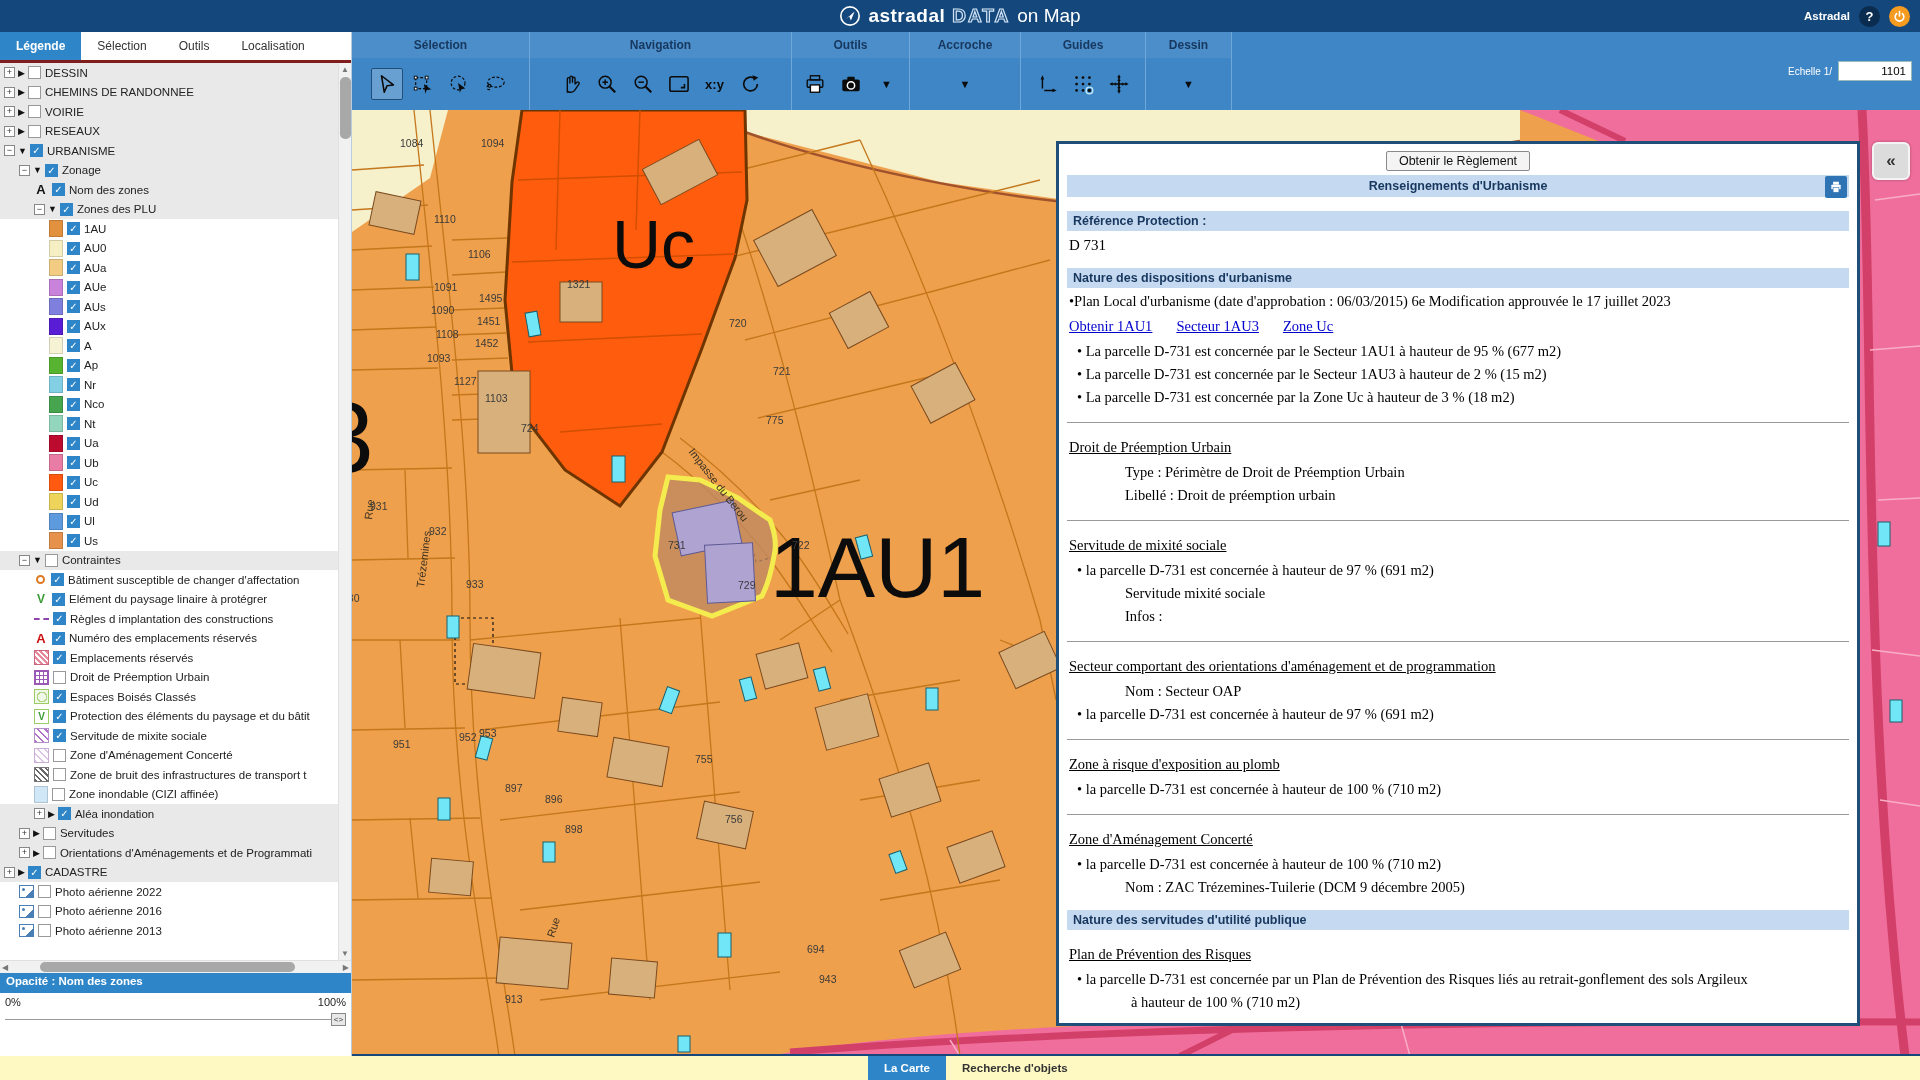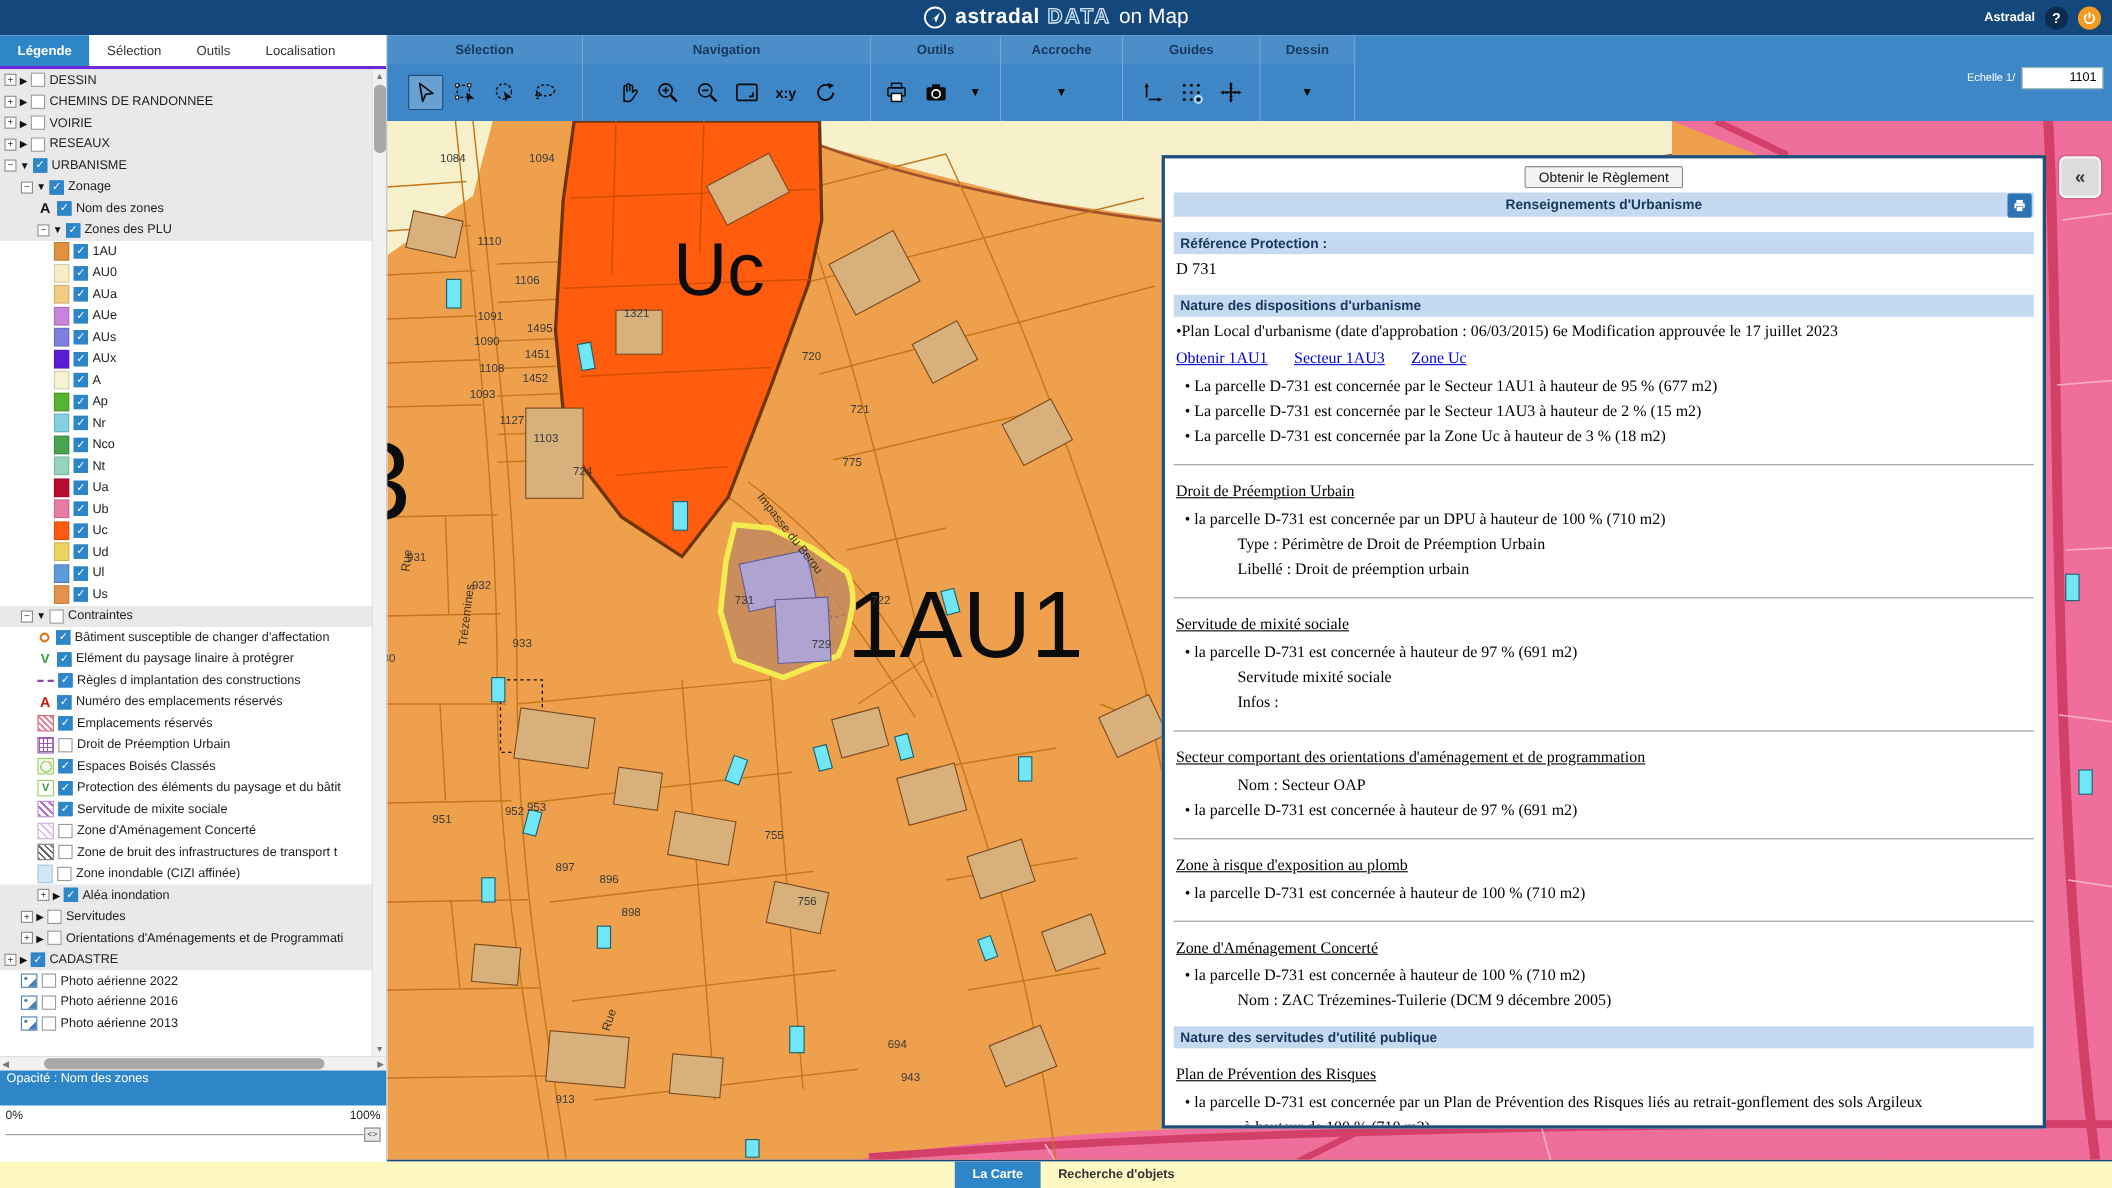--- a/index.html
+++ b/index.html
@@ -10,21 +10,21 @@
   #logo .brand{font-weight:bold;letter-spacing:.5px}
   #logo .data{font-weight:bold;letter-spacing:2px;color:transparent;-webkit-text-stroke:1.2px #cfe2f4}
   #logo .onmap{font-weight:normal}
   #hdr-right{position:absolute;right:10px;top:0;height:32px;display:flex;align-items:center;gap:9px}
   #hdr-user{font-size:11.5px;font-weight:bold}
   .hicon{width:21px;height:21px;border-radius:50%;display:flex;align-items:center;justify-content:center;font-weight:bold;font-size:13px;cursor:pointer}
   #help-btn{background:#0A2C4E;color:#fff}
   #power-btn{background:#F49B20;color:#fff}
   
   #sidebar{position:absolute;left:0;top:32px;width:352px;height:1024px;background:#fff;border-right:1px solid #bcd}
-  #side-tabs{height:31px;display:flex;align-items:stretch;background:#fff;border-bottom:3px solid #6d28d9;font-size:12px}
+  #side-tabs{height:31px;display:flex;align-items:stretch;background:#fff;border-bottom:3px solid #7f1d1d;font-size:12px}
   .stab{padding:0 16px;display:flex;align-items:center;color:#333;cursor:pointer}
   .stab.active{background:#2E86C8;color:#fff;font-weight:bold}
   #tree-wrap{position:relative;height:897px;overflow:hidden}
   #tree{position:absolute;left:0;top:0;width:339px}
   .trow{height:19.5px;display:flex;align-items:center;font-size:11.5px;color:#222;white-space:nowrap;overflow:hidden}
   .trow.gray{background:#E9E9E9}
   .exp{width:11px;height:11px;border:1px solid #888;background:#fff;font-size:9px;line-height:9px;text-align:center;color:#333;flex:none;margin-right:3px}
   .arr{font-size:9px;color:#111;margin-right:3px;flex:none}
   .cb{width:13px;height:13px;border:1px solid #999;background:#fff;flex:none;margin-right:4px;font-size:10px;line-height:12px;text-align:center;color:#fff}
   .cb.on{background:#2E86C8;border-color:#2E86C8}
@@ -44,21 +44,21 @@
   .ic-img{width:15px;height:13px;border:1px solid #4a7fb5;background:linear-gradient(315deg,#4a7fb5 32%,#fff 33%);position:relative}
   .ic-img:after{content:"";position:absolute;left:2px;top:2px;width:3px;height:3px;border-radius:50%;background:#4a7fb5}
   #vscroll{position:absolute;right:0;top:0;width:13px;height:897px;background:#F1F1F1;border-left:1px solid #e0e0e0;font-size:8px;color:#777;text-align:center}
   #vthumb{position:absolute;left:1px;top:14px;width:11px;height:62px;background:#A8A8A8;border-radius:5px}
   .sarr{height:13px;line-height:13px}
   #vscroll .down{position:absolute;bottom:0;width:100%}
   #hscroll{position:relative;height:13px;background:#F1F1F1;border-top:1px solid #e0e0e0;font-size:8px;color:#777}
   #hthumb{position:absolute;left:40px;top:1px;width:255px;height:10px;background:#A8A8A8;border-radius:5px}
   #hscroll .left{position:absolute;left:2px;top:2px}
   #hscroll .right{position:absolute;right:2px;top:2px}
-  #opacity-hdr{height:32px;background:#2E86C8;color:#fff;font-weight:normal;font-size:11.5px;padding:2px 6px}
+  #opacity-hdr{height:20px;background:#2E86C8;color:#fff;font-weight:bold;font-size:11.5px;padding:2px 6px}
   #opacity-labels{display:flex;justify-content:space-between;font-size:11px;color:#222;padding:3px 5px 1px}
   #opacity-slider{position:relative;height:18px;margin:2px 5px}
   #opacity-track{position:absolute;left:0;right:0;top:8px;border-top:1px solid #999}
   #opacity-handle{position:absolute;right:0;top:2px;width:15px;height:13px;background:#E8E8E8;border:1px solid #888;font-size:8px;line-height:11px;text-align:center;color:#333}
   #side-footer{height:38px;border-bottom:3px solid #2E86C8}
   
   #toolbar{position:absolute;left:352px;top:32px;width:1568px;height:78px;background:#3E86C6;display:flex}
   .tgroup{border-right:1px solid #6FA8D8;display:flex;flex-direction:column}
   .tg-label{height:26px;display:flex;align-items:center;justify-content:center;color:#17375E;font-weight:bold;font-size:12px;background:rgba(255,255,255,.07)}
   .tg-tools{flex:1;display:flex;align-items:center;justify-content:center;gap:4px}
@@ -707,21 +707,20 @@
       <div class="p-hbar" style="font-family: &quot;Liberation Sans&quot;, sans-serif;">Référence Protection :</div>
       <div class="p-plain">D 731</div>
       <div class="p-hbar" style="font-family: &quot;Liberation Sans&quot;, sans-serif;">Nature des dispositions d'urbanisme</div>
       <div class="p-para">•Plan Local d'urbanisme  (date d'approbation : 06/03/2015) 6e Modification approuvée le 17 juillet 2023</div>
       <div class="p-links"><a href="#">Obtenir 1AU1</a><a href="#">Secteur 1AU3</a><a href="#">Zone Uc</a></div>
       <div class="p-bullet">• La parcelle D-731 est concernée par le Secteur 1AU1 à hauteur de 95 % (677 m2)</div>
       <div class="p-bullet">• La parcelle D-731 est concernée par le Secteur 1AU3 à hauteur de 2 % (15 m2)</div>
       <div class="p-bullet">• La parcelle D-731 est concernée par la Zone Uc à hauteur de 3 % (18 m2)</div>
       <div class="p-hr"></div>
       <div class="p-sub">Droit de Préemption Urbain</div>
-      <div class="p-bullet">• la parcelle D-731 est concernée par un DPU  à hauteur de 100 % (710 m2)</div>
       <div class="p-indent">Type : Périmètre de Droit de Préemption Urbain</div>
       <div class="p-indent">Libellé : Droit de préemption urbain</div>
       <div class="p-hr"></div>
       <div class="p-sub">Servitude de mixité sociale</div>
       <div class="p-bullet">• la parcelle D-731 est concernée  à hauteur de 97 % (691 m2)</div>
       <div class="p-indent">Servitude mixité sociale</div>
       <div class="p-indent">Infos :</div>
       <div class="p-hr"></div>
       <div class="p-sub">Secteur comportant des orientations d'aménagement et de programmation</div>
       <div class="p-indent">Nom : Secteur OAP</div>

